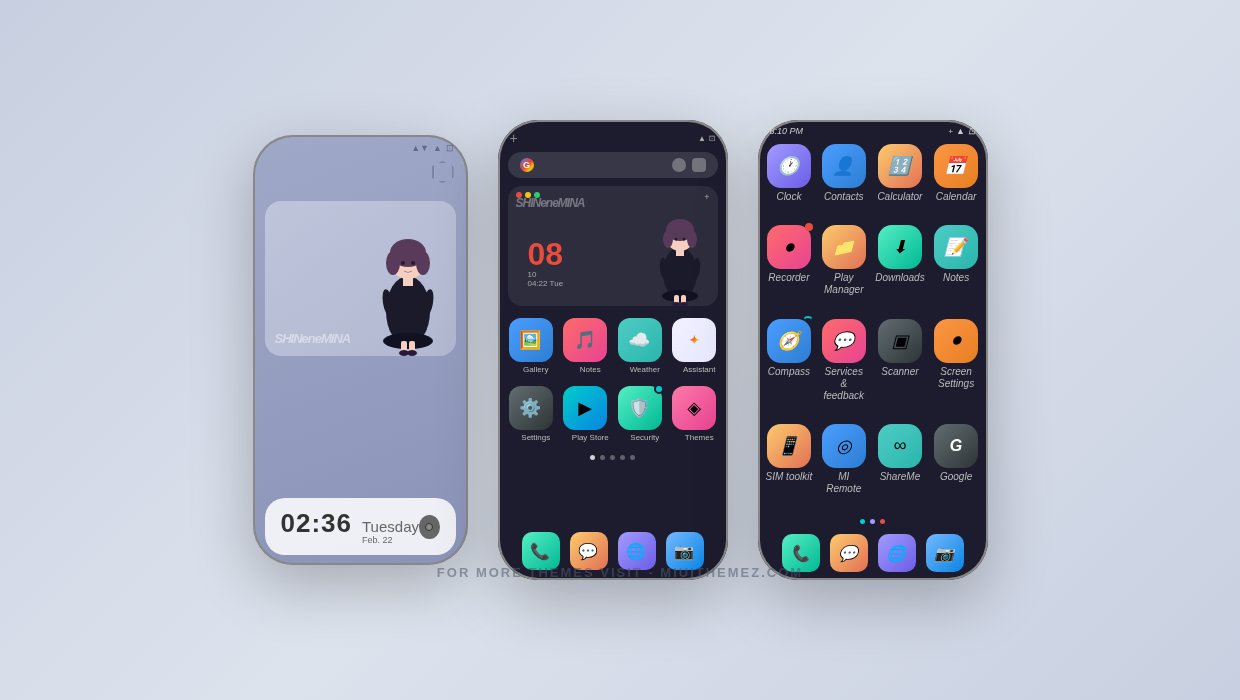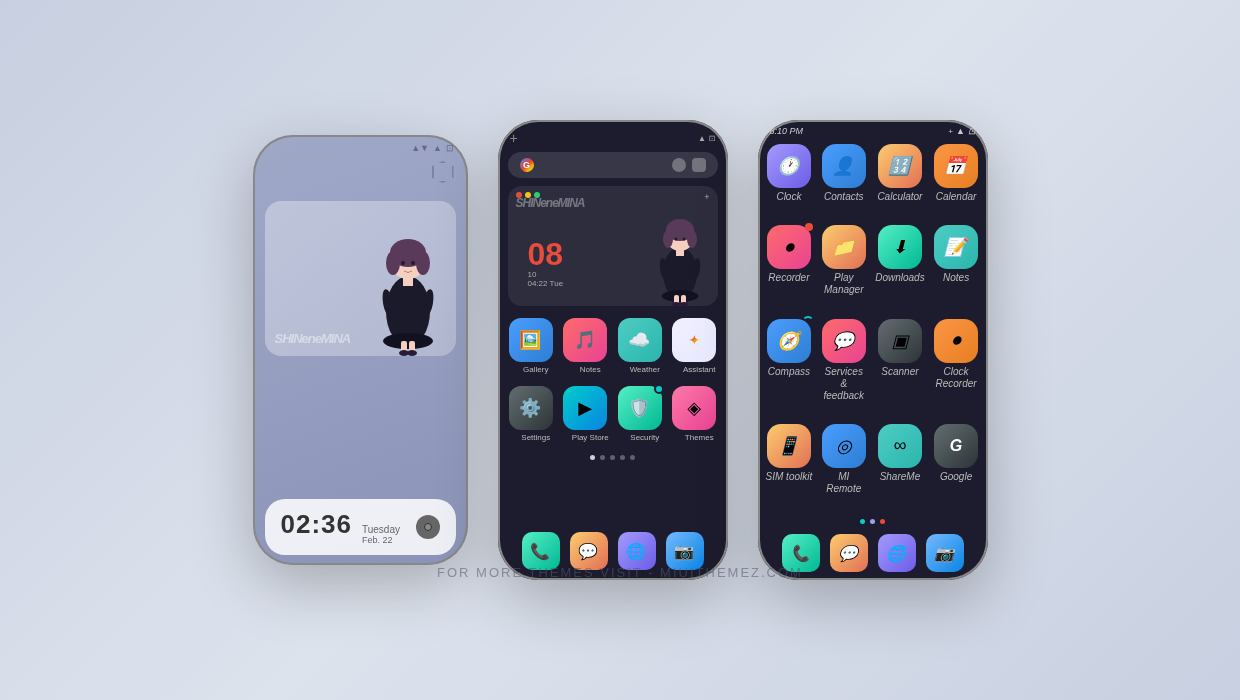--- a/index.html
+++ b/index.html
@@ -15,21 +15,21 @@
       position: relative;
     }
 
     .watermark {
       position: absolute;
       bottom: 120px;
       left: 50%;
       transform: translateX(-50%);
       color: rgba(80,90,110,0.55);
       font-size: 13px;
-      font-weight: 400;
+      font-weight: 700;
       letter-spacing: 2px;
       white-space: nowrap;
       z-index: 10;
     }
 
     .phones-container {
       display: flex;
       align-items: center;
       justify-content: center;
       gap: 30px;
@@ -357,21 +357,21 @@
           <ellipse cx="20" cy="92" rx="5" ry="14" fill="#1a1a2a" transform="rotate(-10 20 92)"></ellipse>
           <ellipse cx="60" cy="92" rx="5" ry="14" fill="#1a1a2a" transform="rotate(10 60 92)"></ellipse>
         </svg>
       </div>
 
       <div class="left-bottom">
         <div class="clock-widget">
           <div style="display:flex;align-items:baseline;gap:4px;">
             <span class="clock-time">02:36</span>
             <div class="clock-date">
-              <div style="font-size:10px;color:#666;">Tuesday</div>
+              <div style="font-size:15px;color:#666;">Tuesday</div>
               <div style="font-size:9px;color:#666;">Feb. 22</div>
             </div>
           </div>
           <div class="clock-camera">
             <div style="width:8px;height:8px;background:#888;border-radius:50%;border:1px solid #333;"></div>
           </div>
         </div>
       </div>
     </div>
   </div>
@@ -550,21 +550,21 @@
         <div class="right-app-item">
           <div class="right-app-icon ic-red">💬</div>
           <span class="right-app-label">Services &amp; feedback</span>
         </div>
         <div class="right-app-item">
           <div class="right-app-icon ic-gray">▣</div>
           <span class="right-app-label">Scanner</span>
         </div>
         <div class="right-app-item">
           <div class="right-app-icon ic-orange">⏺</div>
-          <span class="right-app-label">Clock Recorder</span>
+          <span class="right-app-label">Screen Settings</span>
         </div>
 
         <div class="right-app-item">
           <div class="right-app-icon ic-yellow">📱</div>
           <span class="right-app-label">SIM toolkit</span>
         </div>
         <div class="right-app-item">
           <div class="right-app-icon ic-blue">◎</div>
           <span class="right-app-label">MI Remote</span>
         </div>

